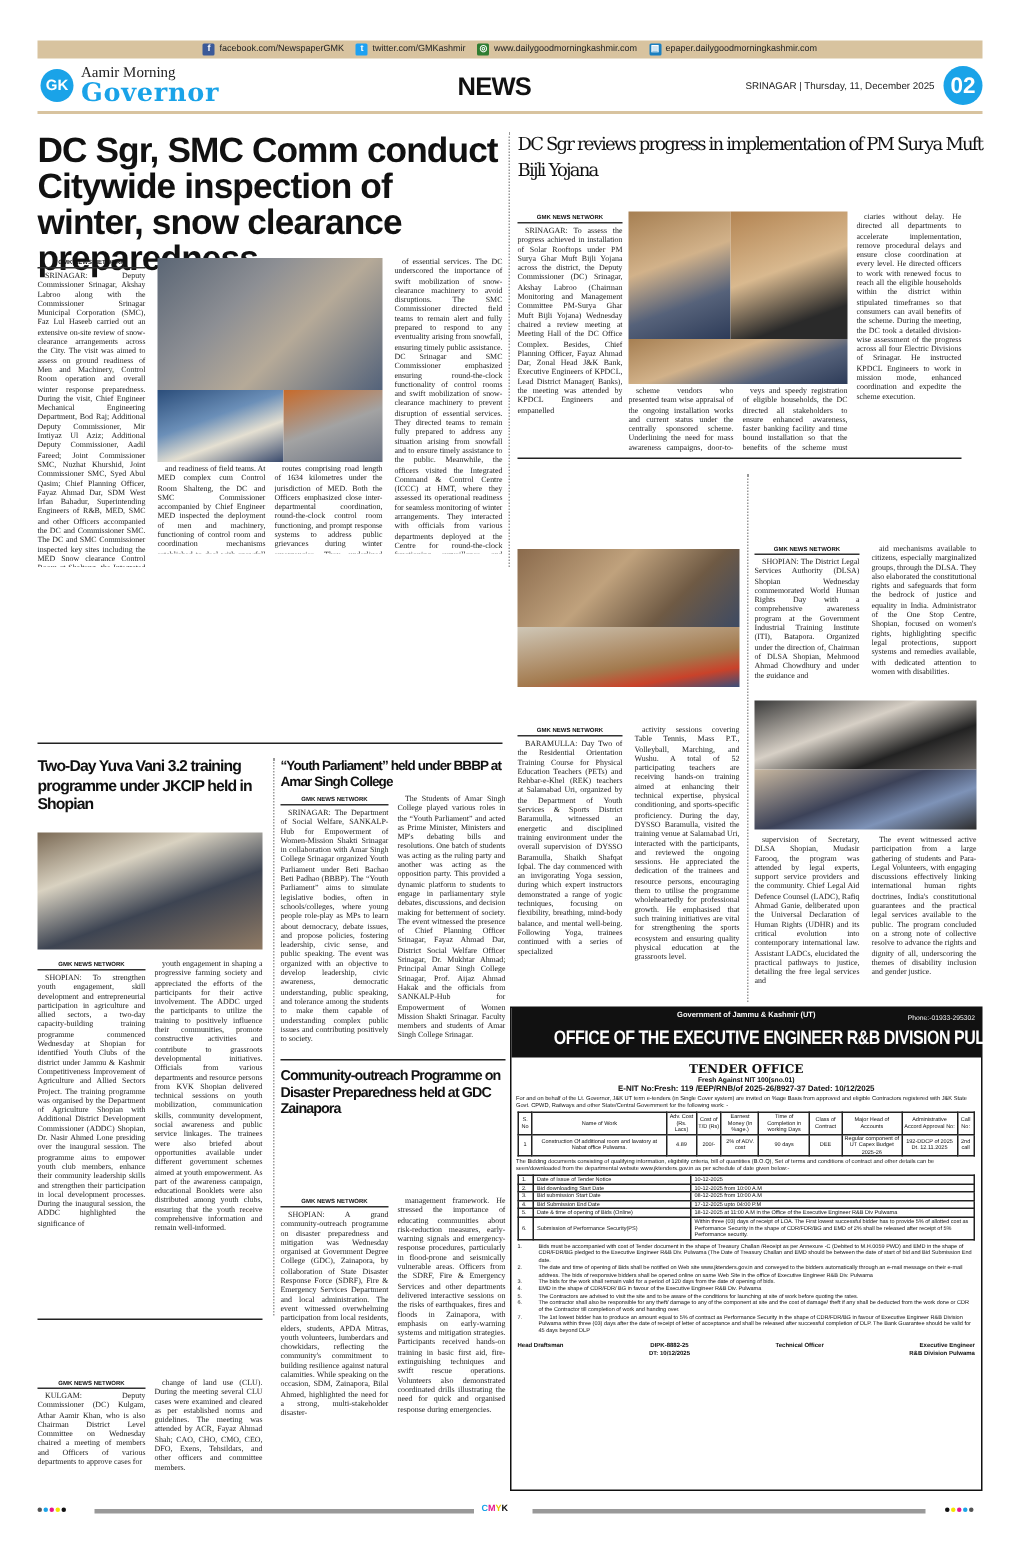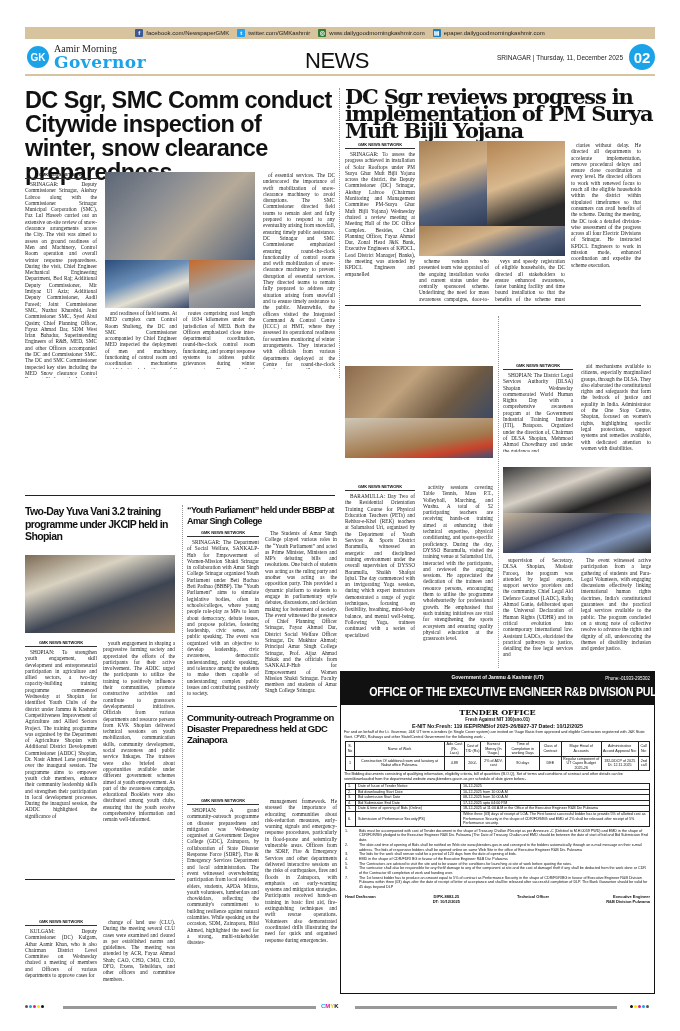--- a/index.html
+++ b/index.html
@@ -7,21 +7,21 @@
 body{font-family:"Liberation Serif",serif;color:#111;position:relative}
 .page{position:absolute;left:25px;top:0;width:630px;height:1031px}
 .social{position:absolute;left:0;top:27px;width:630px;height:12px;background:#d8c39f;display:flex;justify-content:center;align-items:center;gap:8px;font-family:"Liberation Sans",sans-serif;font-size:6px;color:#222}
 .social .si{display:flex;align-items:center;gap:3px}
 .ico{display:inline-block;width:8px;height:8px;border-radius:1px;color:#fff;font-size:6px;line-height:8px;text-align:center;font-weight:bold}
 .masthead{position:absolute;left:0;top:40px;width:630px;height:36px;border-bottom:2px solid #d8c39f;display:flex;align-items:center}
 .logo-circle{width:22px;height:22px;border-radius:50%;background:#1aa3e8;color:#fff;font-family:"Liberation Sans",sans-serif;font-size:10px;font-weight:bold;display:flex;align-items:center;justify-content:center;margin-left:2px}
 .logo-text{margin-left:5px;line-height:1}
 .logo-gm{font-size:10px;color:#222}
 .logo-k{font-size:17px;color:#1aa3e8;font-weight:bold;font-family:"DejaVu Serif",serif;letter-spacing:.5px}
-.sect{position:absolute;left:280px;top:8px;font-family:"Liberation Sans",sans-serif;font-weight:normal;font-size:22px;letter-spacing:-.5px}
+.sect{position:absolute;left:280px;top:8px;font-family:"Liberation Sans",sans-serif;font-weight:bold;font-size:17px;letter-spacing:-.5px}
 .dateline{position:absolute;right:32px;top:14px;font-family:"Liberation Sans",sans-serif;font-size:6.5px;color:#222}
 .pgno{position:absolute;right:0;top:4px;width:26px;height:26px;border-radius:50%;background:#1aa3e8;color:#fff;font-weight:bold;font-size:15px;display:flex;align-items:center;justify-content:center;font-family:"Liberation Sans",sans-serif}
 .hl{font-family:"Liberation Sans",sans-serif;font-weight:bold;color:#111;letter-spacing:-.6px;line-height:1.02}
 .hl-ser{font-family:"DejaVu Serif",serif;letter-spacing:-1.2px}
 .byline{font-family:"Liberation Sans",sans-serif;font-weight:bold;font-size:4px;border-bottom:1px solid #333;padding-bottom:1px;text-align:center;margin-bottom:2px}
 .body{font-size:5.3px;line-height:6.3px;text-align:justify;color:#222}
 .body p{text-indent:5px}
 .photo{position:absolute;background:linear-gradient(135deg,#5b6675 0%,#8d8f94 35%,#b6aa98 60%,#53627a 100%)}
 .photo.warm{background:linear-gradient(135deg,#8a6a4c 0%,#c0a27d 40%,#6f5a44 70%,#3d4a63 100%)}
 .photo.room{background:linear-gradient(160deg,#a67f52 0%,#d2b28a 40%,#56627a 70%,#2d3b58 100%)}
@@ -102,21 +102,21 @@
   <div class="abs body" style="left:158px;top:310px;width:72px;height:59px;overflow:hidden">
       <p>routes comprising road length of 1634 kilometres under the jurisdiction of MED. Both the Officers emphasized close inter-departmental coordination, round-the-clock control room functioning, and prompt response systems to address public grievances during winter emergencies. They underlined proactive planning, timely deployment of men and machinery and effective communication to tackle any situation evolved due to snowfall besides ensuring the smooth functioning</p>
     </div>
   <div class="abs body" style="left:238px;top:172px;width:72px;height:197px;overflow:hidden">
       <p>of essential services. The DC underscored the importance of swift mobilization of snow-clearance machinery to avoid disruptions. The SMC Commissioner directed field teams to remain alert and fully prepared to respond to any eventuality arising from snowfall, ensuring timely public assistance. DC Srinagar and SMC Commissioner emphasized ensuring round-the-clock functionality of control rooms and swift mobilization of snow-clearance machinery to prevent disruption of essential services. They directed teams to remain fully prepared to address any situation arising from snowfall and to ensure timely assistance to the public. Meanwhile, the officers visited the Integrated Command &amp; Control Centre (ICCC) at HMT, where they assessed its operational readiness for seamless monitoring of winter arrangements. They interacted with officials from various departments deployed at the Centre for round-the-clock functioning, surveillance, and real-time dissemination of information, particularly during emergencies. Later, the DC and SMC Commissioner inspected the SMC Control Room at JAKLINE Yard near Batamaloo and inspected the available machinery and preparedness for snow-clearance operations.</p>
     </div>
 
   <div class="vdiv" style="left:314px;top:88px;height:290px"></div>
 
   <div class="abs" style="left:320px;top:88px;width:310px">
-    <div class="hl hl-ser" style="font-size:21px;line-height:17px;font-weight:bold">DC Sgr reviews progress in implementation of PM Surya Muft Bijli Yojana</div>
+    <div class="hl hl-ser" style="font-size:12px;line-height:17px;font-weight:normal">DC Sgr reviews progress in implementation of PM Surya Muft Bijli Yojana</div>
   </div>
   <div class="abs" style="left:320px;top:142px;width:70px">
     <div class="byline">GMK NEWS NETWORK</div>
     <div class="body" style="height:160px;overflow:hidden">
         <p>SRINAGAR: To assess the progress achieved in installation of Solar Rooftops under PM Surya Ghar Muft Bijli Yojana across the district, the Deputy Commissioner (DC) Srinagar, Akshay Labroo (Chairman Monitoring and Management Committee PM-Surya Ghar Muft Bijli Yojana) Wednesday chaired a review meeting at Meeting Hall of the DC Office Complex. Besides, Chief Planning Officer, Fayaz Ahmad Dar, Zonal Head J&amp;K Bank, Executive Engineers of KPDCL, Lead District Manager( Banks), the meeting was attended by KPDCL Engineers and empanelled</p>
       </div>
   </div>
   <div class="photo room" style="left:394px;top:141px;width:68px;height:85px"></div>
   <div class="photo room" style="left:462px;top:141px;width:78px;height:85px;background:linear-gradient(160deg,#b38452,#d9b98f 45%,#2a2a2a 80%)"></div>
   <div class="photo room" style="left:394px;top:226px;width:146px;height:30px"></div>

